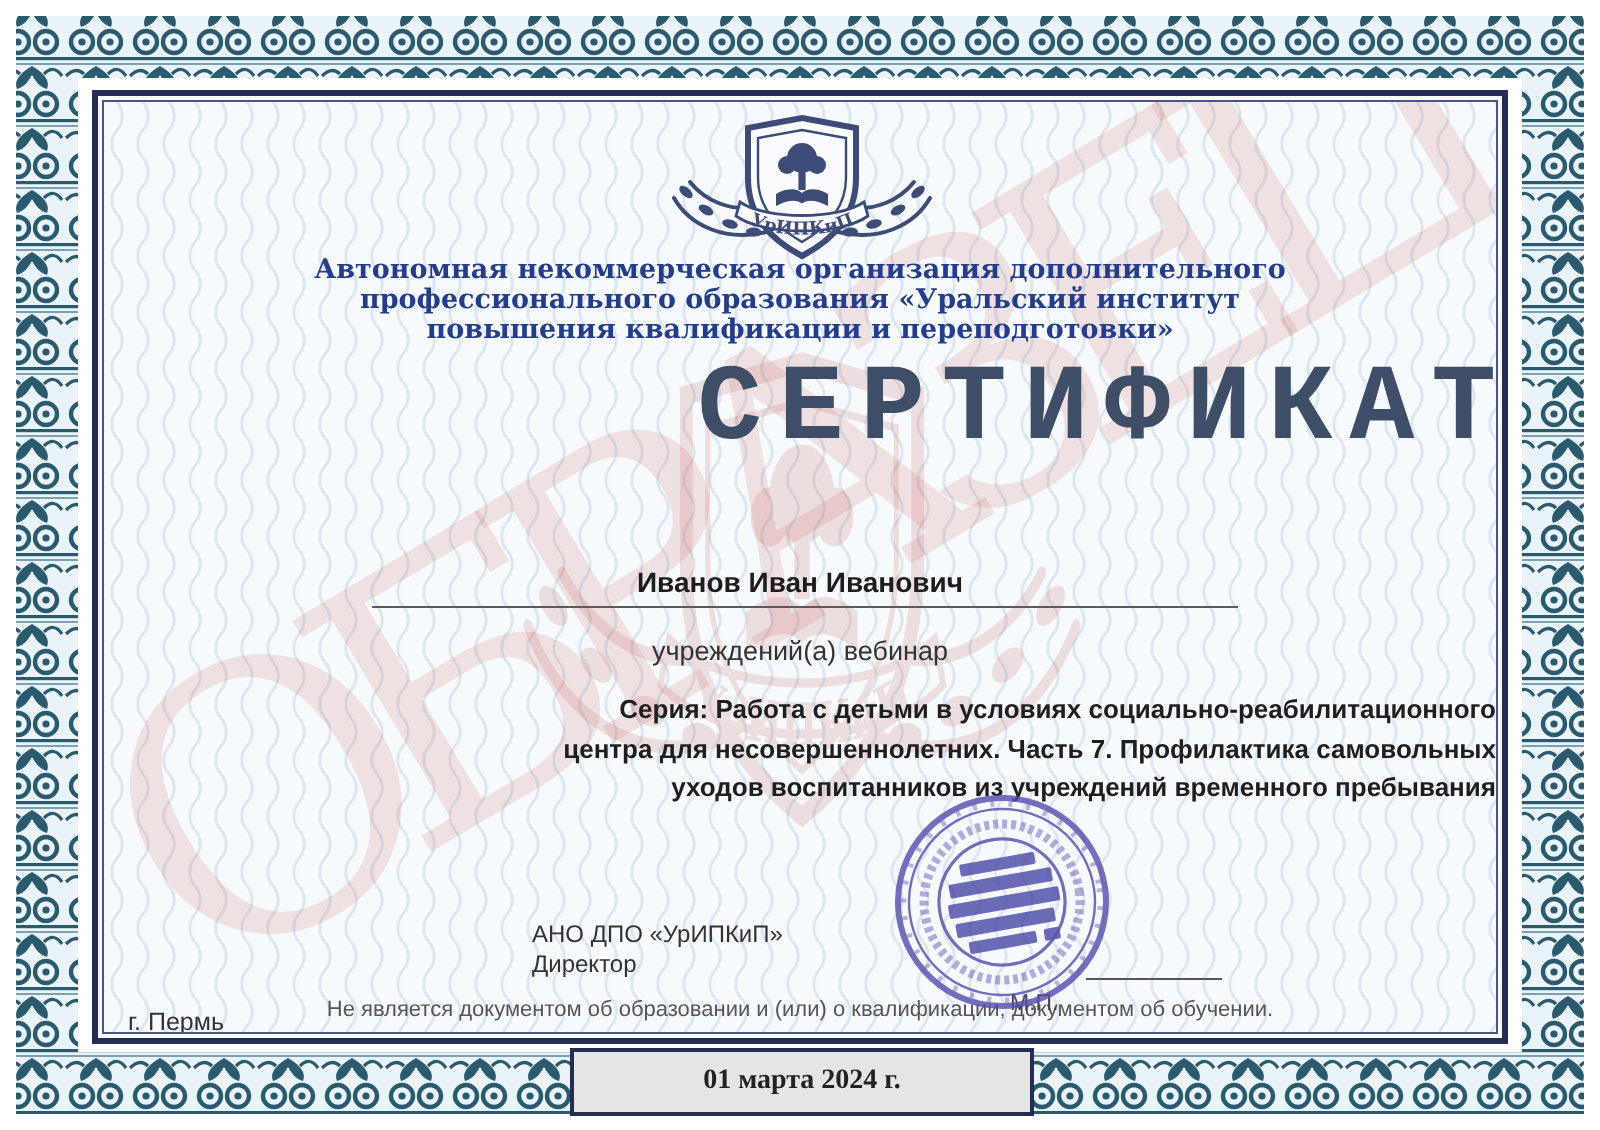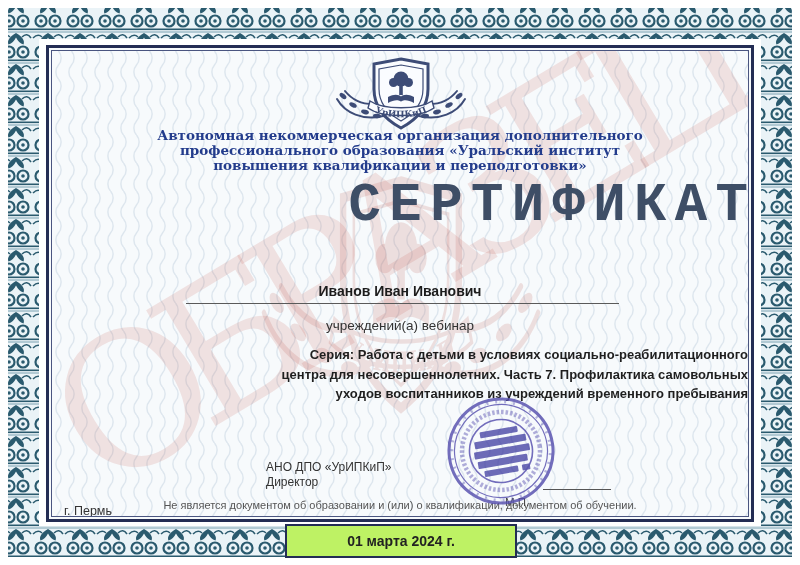--- a/index.html
+++ b/index.html
@@ -36,23 +36,23 @@
           font-size:13px;font-weight:bold;line-height:19.5px;color:#1e1e1e;}
   .city{position:absolute;left:12px;top:453px;font-size:12.5px;color:#333;}
   .signer{position:absolute;left:214px;top:409px;font-size:12px;line-height:15px;color:#333;}
   .mp{position:absolute;left:453px;top:428px;font-size:11.5px;color:#444;z-index:2;margin-top:17px;}
   .sig-line{position:absolute;left:491px;top:438px;width:68px;height:0;
             border-top:1.5px solid #555;}
   .stamp{position:absolute;left:393px;top:344px;z-index:3;opacity:0.82;}
   .disclaimer{position:absolute;left:0;top:448px;width:100%;text-align:center;
               font-size:11px;color:#555;}
   .date-box{position:absolute;left:285px;top:524px;width:228px;height:30px;z-index:5;
-            background:#bef264;border:2px solid #242d54;display:flex;
+            background:#e5e5e5;border:2px solid #242d54;display:flex;
             align-items:center;justify-content:center;
-            font-size:14px;font-weight:bold;color:#222;}
+            font-size:14px;font-weight:bold;color:#222;font-family:Liberation Serif, serif;}
 </style>
 </head>
 <body>
 
 <div class="page">
 
   <svg width="0" height="0" style="position:absolute" aria-hidden="true">
     <defs>
 
       <pattern id="orn" width="32" height="31" patternUnits="userSpaceOnUse">

